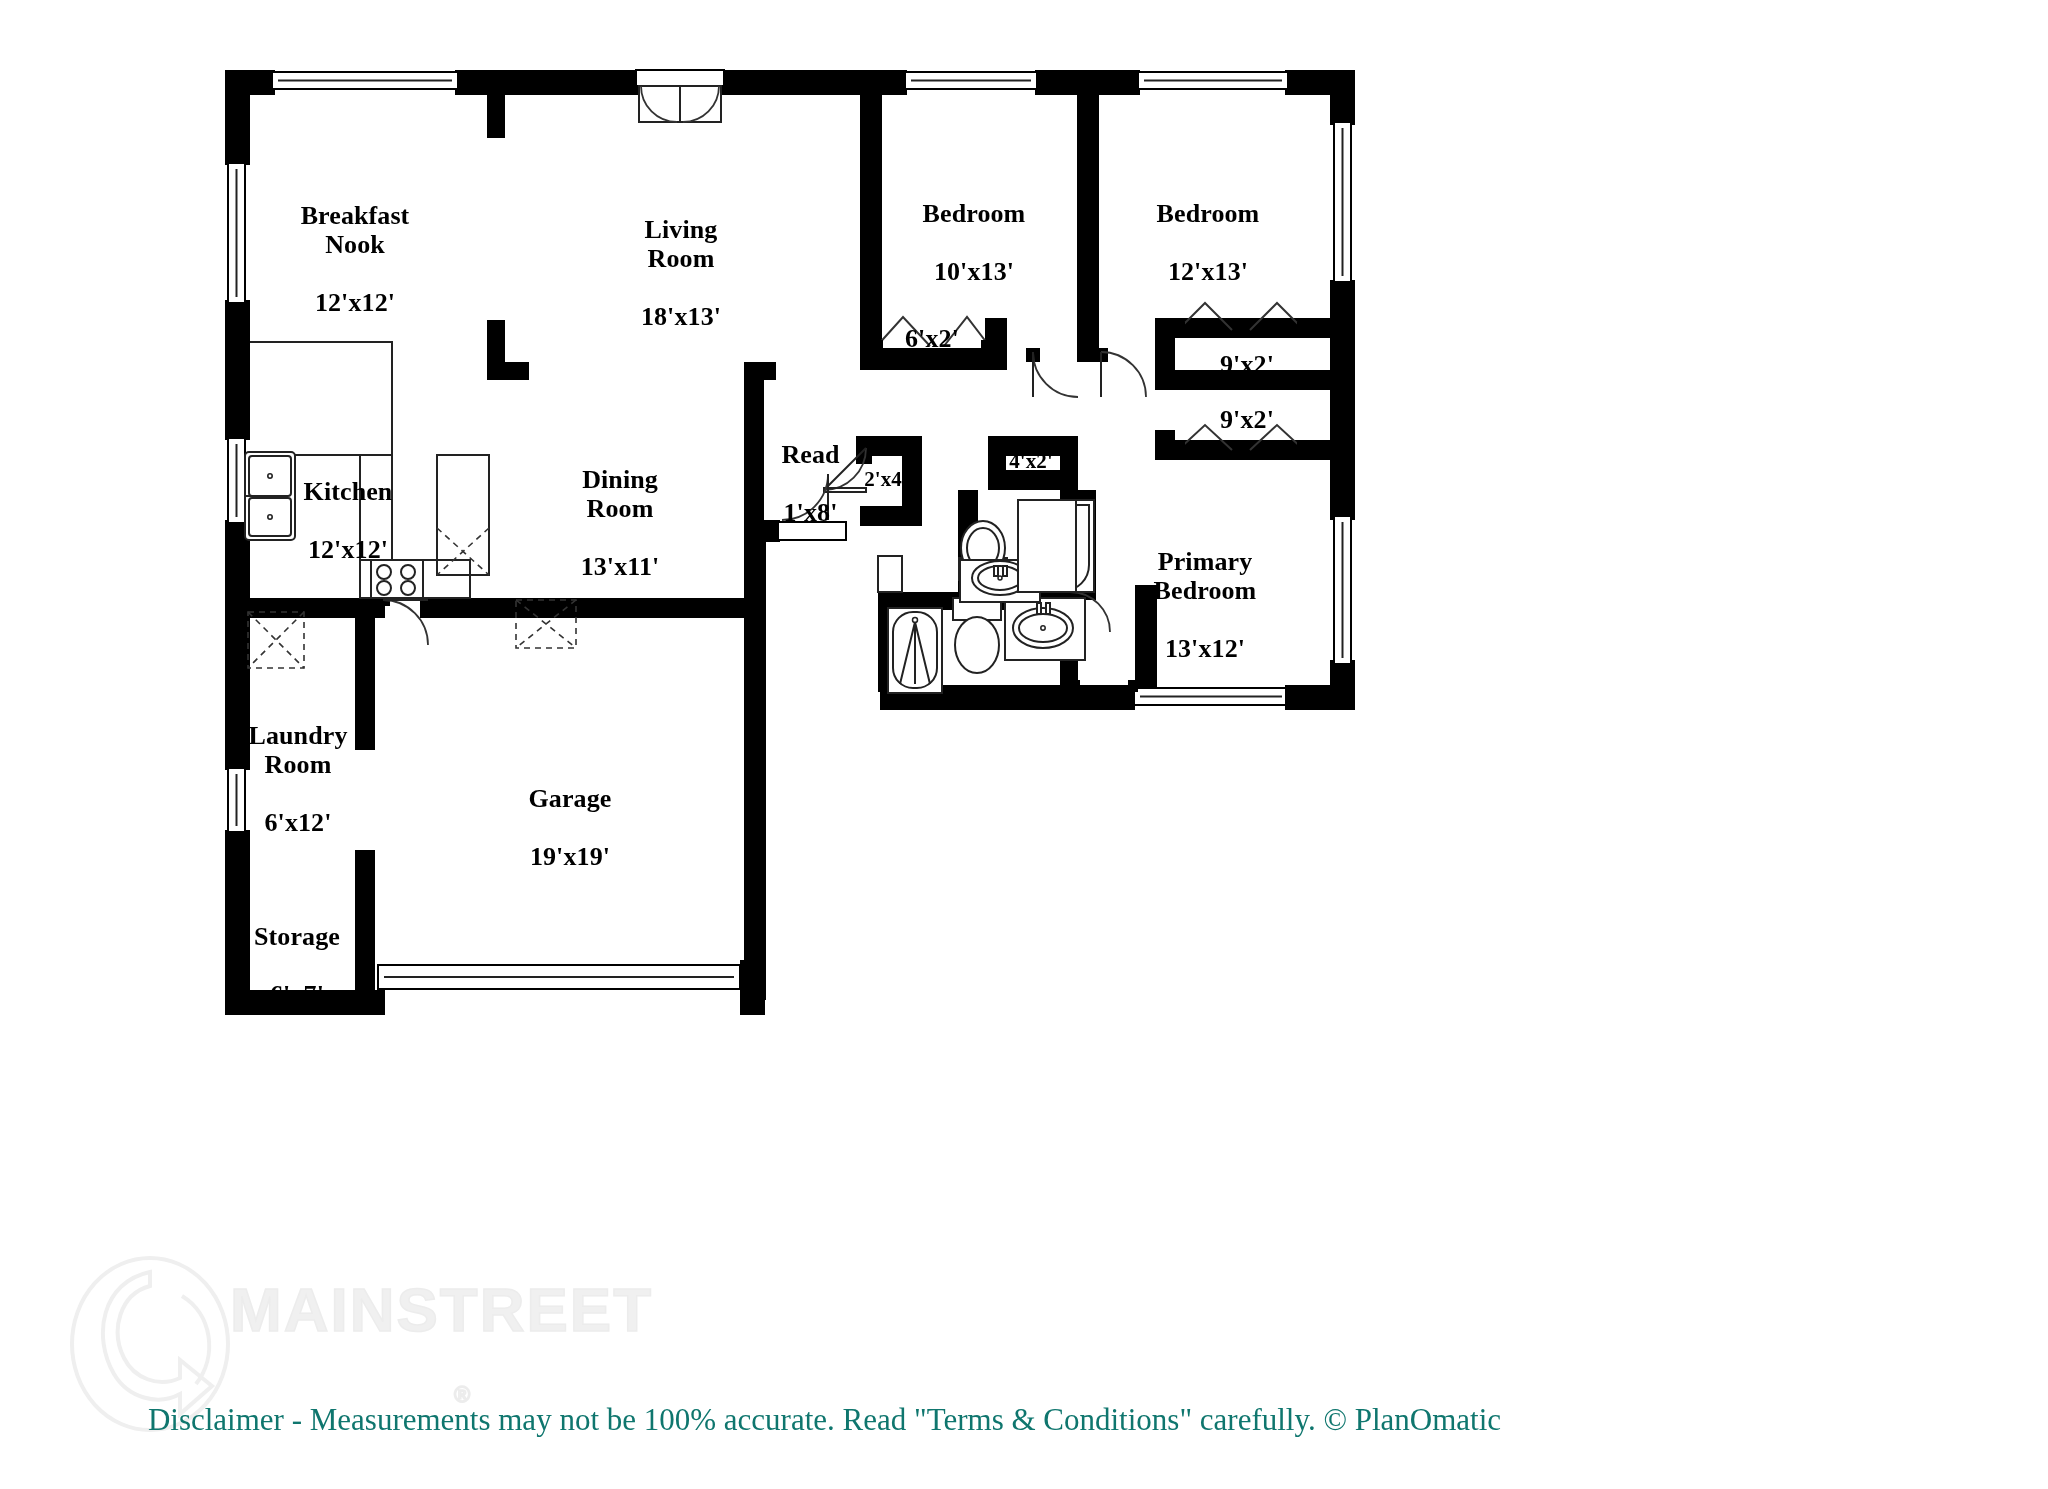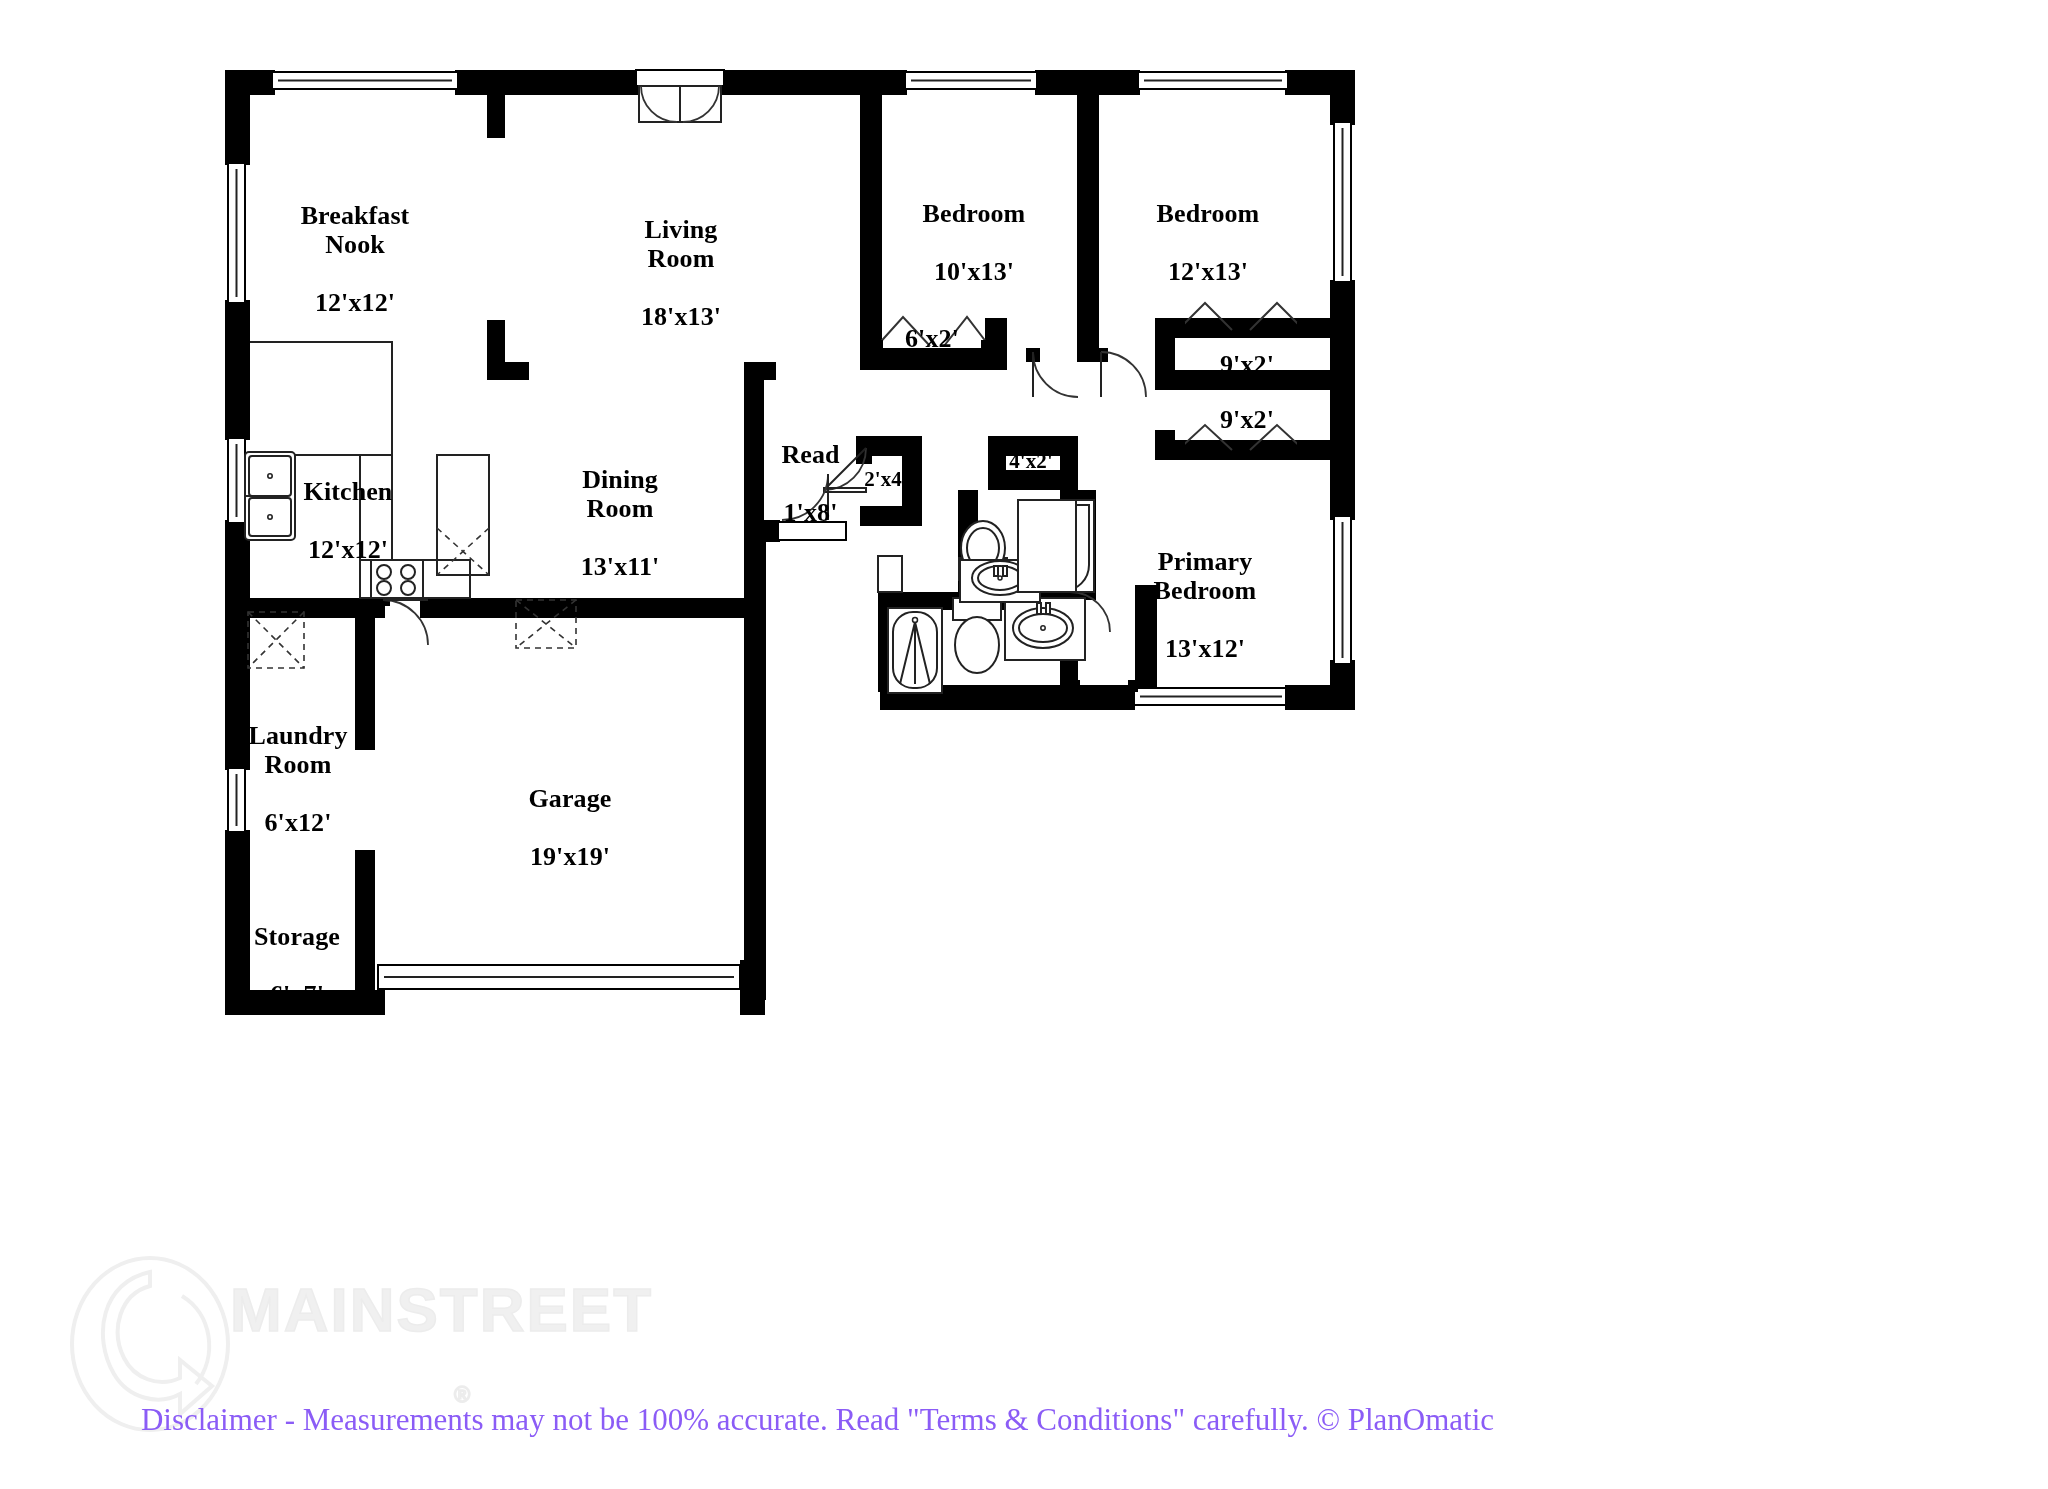--- a/index.html
+++ b/index.html
@@ -4,22 +4,22 @@
 <style>
   html,body{margin:0;padding:0;background:#ffffff;}
   body{width:2048px;height:1489px;position:relative;overflow:hidden;
        font-family:"Liberation Serif",serif;color:#000;}
   #plan{position:absolute;left:0;top:0;width:2048px;height:1489px;}
   .lbl{position:absolute;text-align:center;font-family:"Liberation Serif",serif;
        font-weight:bold;color:#000;line-height:1.12;white-space:pre-line;
        letter-spacing:.1px;}
   .lbl.big{font-size:26px;}
   .lbl.small{font-size:21px;}
-  #disclaimer{position:absolute;left:0;top:1402px;width:1635px;text-align:center;
-      font-family:"Liberation Serif",serif;font-size:31px;color:#8b5cf6;}
+  #disclaimer{position:absolute;left:7px;top:1402px;width:1635px;text-align:center;
+      font-family:"Liberation Serif",serif;font-size:31px;color:#0f766e;}
   #wm{position:absolute;left:62px;top:1256px;width:560px;height:180px;pointer-events:none;}
   .wmtxt{position:absolute;font-family:"Liberation Sans",sans-serif;font-weight:bold;
      color:#f0f0f0;-webkit-text-stroke:1.5px #ececec;letter-spacing:2px;}
 </style>
 </head>
 <body>
 
 <svg id="plan" viewBox="0 0 2048 1489">
   <defs>
     <style>

